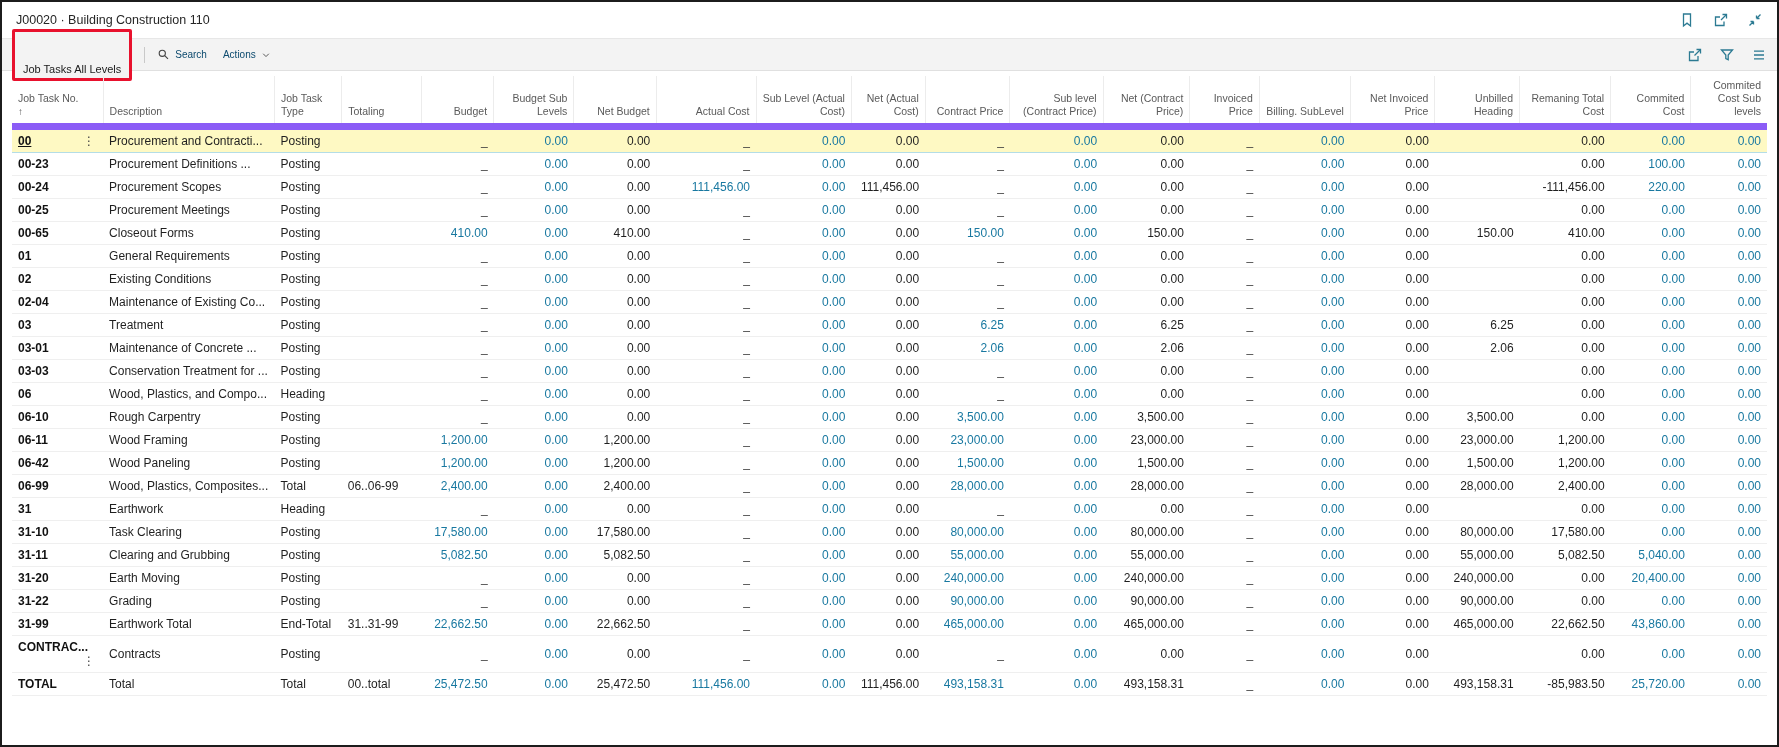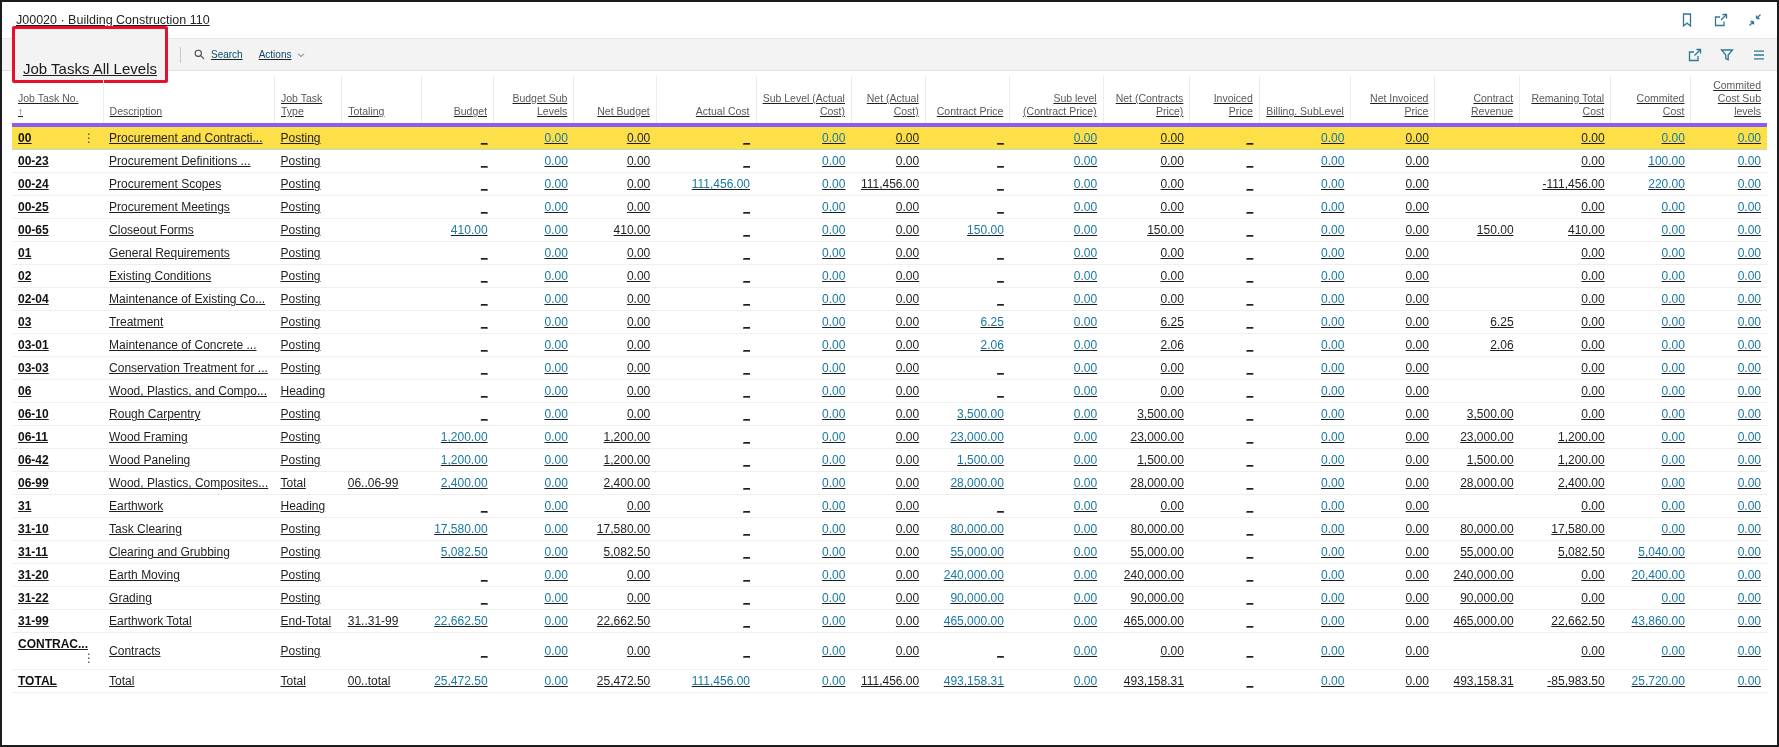--- a/index.html
+++ b/index.html
@@ -1,50 +1,50 @@
 <!DOCTYPE html>
 <html><head>
 <meta charset="utf-8">
 <style>
   html,body{margin:0;padding:0;background:#fff;}
   body{font-family:"Liberation Sans","DejaVu Sans",sans-serif;color:#1f1f1f;}
-  .window{width:1779px;height:747px;box-sizing:border-box;border:2px solid #1c1c1c;background:#fff;overflow:hidden;display:flex;flex-direction:column;text-decoration:underline;}
+  .window{width:1779px;height:747px;box-sizing:border-box;border:2px solid #1c1c1c;background:#fff;overflow:hidden;display:flex;flex-direction:column;}
 
   
   .titlebar{height:36px;flex:0 0 36px;display:flex;align-items:center;padding:0 14px;background:#fff;}
   .titlebar .title{font-size:12.5px;color:#262626;}
   .titlebar .spacer{flex:1;}
   .tb-icon{width:16px;height:16px;color:#2b7a92;margin-left:18px;display:inline-flex;}
   .tb-icon svg{width:16px;height:16px;}
 
   
   .commandbar{height:31px;flex:0 0 31px;background:#f3f3f3;border-top:1px solid #e7e7e7;border-bottom:1px solid #e0e0e0;display:flex;align-items:center;padding:0 10px;}
   .caption-highlight{border:3px solid #e8112d;border-radius:2px;padding:3px 8px;display:inline-flex;align-items:center;background:#f3f3f3;}
-  .caption{font-size:15px;color:#1a1a1a;white-space:nowrap;margin-top:28px;}
+  .caption{font-size:11px;color:#1a1a1a;white-space:nowrap;margin-top:28px;}
   .cb-divider{width:1px;height:16px;background:#c9c9c9;margin:0 12px;}
   .cb-item{display:inline-flex;align-items:center;gap:5px;font-size:10px;color:#0c4a6e;margin-right:16px;cursor:pointer;}
   .cb-item svg{width:13px;height:13px;color:#444;}
   .cb-right{margin-left:auto;display:flex;align-items:center;}
   .cb-right .tb-icon{margin-left:16px;}
 
   
   .grid-wrap{padding:5px 10px 0 10px;overflow:hidden;}
   table{width:100%;border-collapse:collapse;table-layout:fixed;}
   thead th{font-weight:400;font-size:10.5px;color:#5a5a5a;text-align:left;vertical-align:bottom;
-    padding:3px 6px 5px 6px;border-bottom:4px solid #8b5cf6;border-right:1px solid #ececec;line-height:1.25;
+    padding:3px 6px 5px 6px;border-bottom:7px solid #8b5cf6;border-right:1px solid #ececec;line-height:1.25;
     white-space:normal;overflow:hidden;}
   thead th:last-child{border-right:none;}
   thead th.num{text-align:right;}
   thead th .sort{display:block;font-size:10px;color:#555;margin-top:1px;}
   tbody td{font-size:12px;padding:4px 6px;border-bottom:1px solid #efefef;white-space:nowrap;overflow:hidden;text-overflow:ellipsis;color:#1f1f1f;}
   tbody td.num{text-align:right;font-variant-numeric:tabular-nums;}
   tbody td.link{color:#1878a0;}
   tbody td.dash{color:#3f3f3f;}
   tbody td.idcol{font-weight:700;color:#111;}
-  tbody tr.selected{background:#fde047;}
+  tbody tr.selected{background:#fef9c3;}
   tbody tr.selected td{border-bottom-color:#b4dde6;}
   tbody td.idcol .focused{text-decoration:underline;}
   .rowmenu{float:right;color:#444;font-weight:400;font-size:12px;cursor:pointer;padding:0 2px;}
 </style>
 </head>
 <body>
 
 <div class="window">
 
   <div class="titlebar">
@@ -140,25 +140,25 @@
             <th><span>Job Task Type</span></th>
             <th><span>Totaling</span></th>
             <th class="num"><span>Budget</span></th>
             <th class="num"><span>Budget Sub Levels</span></th>
             <th class="num"><span>Net Budget</span></th>
             <th class="num"><span>Actual Cost</span></th>
             <th class="num"><span>Sub Level (Actual Cost)</span></th>
             <th class="num"><span>Net (Actual Cost)</span></th>
             <th class="num"><span>Contract Price</span></th>
             <th class="num"><span>Sub level (Contract Price)</span></th>
-            <th class="num"><span>Net (Contracts Price)</span></th>
+            <th class="num"><span>Net (Contract Price)</span></th>
             <th class="num"><span>Invoiced Price</span></th>
             <th class="num"><span>Billing. SubLevel</span></th>
             <th class="num"><span>Net Invoiced Price</span></th>
-            <th class="num"><span>Contract Revenue</span></th>
+            <th class="num"><span>Unbilled Heading</span></th>
             <th class="num"><span>Remaning Total Cost</span></th>
             <th class="num"><span>Commited Cost</span></th>
             <th class="num"><span>Commited Cost Sub levels</span></th>
           </tr>
         </thead>
       <tbody>
           <tr class="selected">
             <td class="idcol"><span class="focused">00</span><span class="rowmenu">⋮</span></td>
             <td>Procurement and Contracti...</td>
             <td>Posting</td>

